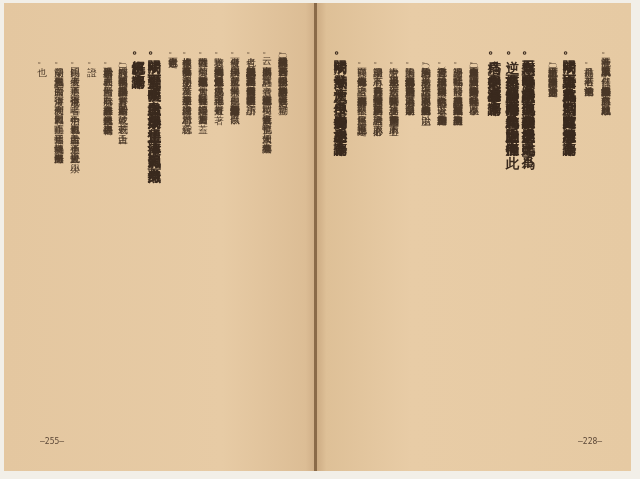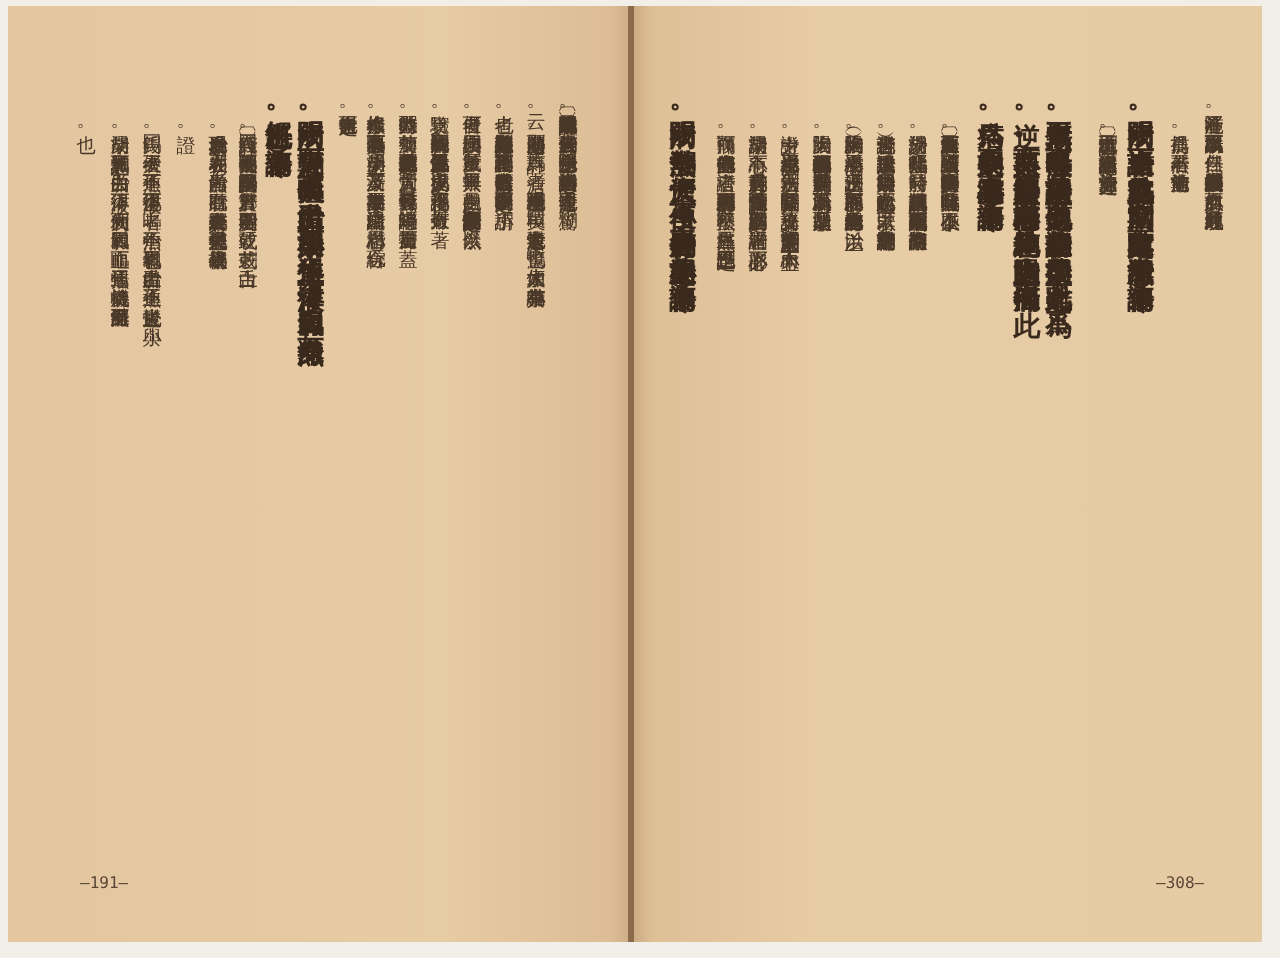--- a/index.html
+++ b/index.html
@@ -58,32 +58,32 @@
   <div class="col main" style="left:488px; top:50px;">爲痞。柴胡不中與之。宜半夏瀉心湯。（傷寒論）</div>
   <div class="col note" style="left:469px; top:60px;">〔註〕自傷寒至汗出而解止。謂傷寒經過五六日頃。爲病毒轉入於少陽之時期。此時當嘔吐與發熱。以不在小柴</div>
   <div class="col note" style="left:453px; top:60px;">胡湯證之外。指此嘔吐發熱。發於同時。甚以謂柴胡證悉具也。然雖不知此用下劑誤下後。尚依然有柴胡證（胸</div>
   <div class="col note" style="left:437px; top:60px;">脅苦滿證也）者。雖誤服治未成逆證。故再與柴胡湯時。必瞑眩而治愈也。若字以下。示柴胡劑（胸脅苦滿證）。</div>
   <div class="col note" style="left:421px; top:60px;">大陷胸湯（結胸）。半夏瀉心湯（痞）。三證之鑑別法。即心下部膨滿而鞕。有自他覺的疼痛者名結胸。主治以</div>
   <div class="col note" style="left:405px; top:60px;">大陷胸湯。但心下部膨滿無他覺的疼痛稱爲痞者。則不以胸脅苦滿爲主治。而以心下滿爲主治。是以柴胡湯非</div>
   <div class="col note" style="left:389px; top:60px;">證中之方。宜用半夏瀉心湯也。右之鑑別法。臨床時甚關緊要。務更詳論之。柴胡劑主胸脅苦滿。而不主心下（大</div>
   <div class="col note" style="left:373px; top:60px;">柴胡湯證。有心下急。且必有胸脅苦滿。當知訪骨弓下鑑之關係。爲結胸與痞之區別）。結胸證者。心下部必膨</div>
   <div class="col note" style="left:357px; top:60px;">滿而鞕。有自覺他覺的疼痛。痞證者。雖心下部膨滿而有自覺痞。然不堅鞕。且無壓痛。是三證之區別也。</div>
   <div class="col main" style="left:334px; top:50px;">陽明病。發潮熱。大便溏。小便自可。胸脅滿不去者。小柴胡湯主之。（傷寒論）</div>
-  <div class="folio" style="left:578px; top:437px;">—308—</div>
+  <div class="folio" style="left:578px; top:437px;">—228—</div>
 
   <div class="col note" style="left:278px; top:50px;">〔註〕仲景雖稱此爲陽明病。然胸脅苦滿未去者。是少陽陽明合病也。唐者指寒熱病解證云。溏者即驚溏也。驚糊</div>
   <div class="col note" style="left:262px; top:50px;">云。多熱則溏而出膿。馬蔚註云。溏者。糠不堅而糊水者也。稷英曰。驚溏者寒泄也。驚鴨也。大便如水。其中小有結糞</div>
   <div class="col note" style="left:246px; top:50px;">者也。總觀以上諸說則溏義甚矣。蓋其證比下利爲稍輕。但舊時徵溏者爲虛寒。故即爲下痢之稍輕者。所謂小</div>
   <div class="col note" style="left:230px; top:50px;">便自可者。與小便自調同。屢量茂數。與平常無異。由是觀之。則本條爲說明本方治腸傷寒性之下痢作用。然以余</div>
   <div class="col note" style="left:214px; top:50px;">之實驗。則本方不特限於此病。凡一般之急性亞急性腸胃腸炎。尤以小兒之疫痢。消化不良證等。最有奇效。著</div>
   <div class="col note" style="left:198px; top:50px;">效力微弱時。宜加芍藥。有不消化之便或粘液粘血便時。宜加大黃。有口舌乾燥發熱。煩渴等證時。當更加石膏。蓋</div>
   <div class="col note" style="left:182px; top:50px;">余根據本條。及下條之嘔而發熱者。小柴胡湯主之。及黃芩湯。黃芩加半夏生姜湯。白虎湯諸條。潛心精思。綜合玩</div>
   <div class="col note" style="left:168px; top:50px;">索而得之者也。</div>
   <div class="col main" style="left:148px; top:50px;">陽明病。脅下鞕滿。不大便而嘔。舌上白胎者。可與小柴胡湯。上焦得通。津液得下。胃氣因和。身濈然而</div>
   <div class="col main" style="left:132px; top:50px;">汗出解也。（傷寒論）</div>
   <div class="col note" style="left:118px; top:60px;">〔註〕錢氏有曰。不大便爲陽明裡熱。然嘔則又爲少陽證矣。若邪實於胃。則舌胎不黃即黑。或乾硬。或芒刺。舌上白</div>
   <div class="col note" style="left:103px; top:60px;">胎爲舌胎之初現者。夫邪初在表。舌尚無胎。既有白胎。雖邪未必全在於表。然猶未久於裡也。故仍爲半表半裡</div>
   <div class="col note" style="left:87px; top:60px;">證。</div>
   <div class="col note" style="left:70px; top:60px;">錫氏曰。不大便者。下焦不通。津液不得下也。嘔者。中焦不治。胃氣不和也。舌上白胎者。上焦不通。火鬱於上也。與小</div>
   <div class="col note" style="left:54px; top:60px;">柴胡湯。可調和三焦之氣。而白胎去。津液得下。而大便利。胃氣因和。而嘔止。三焦通暢。氣機旋轉。身濈然而汗出解</div>
   <div class="col note" style="left:37px; top:60px;">也。</div>
-  <div class="folio" style="left:40px; top:437px;">—191—</div>
+  <div class="folio" style="left:40px; top:437px;">—255—</div>
 </div>
 
 </body></html>

